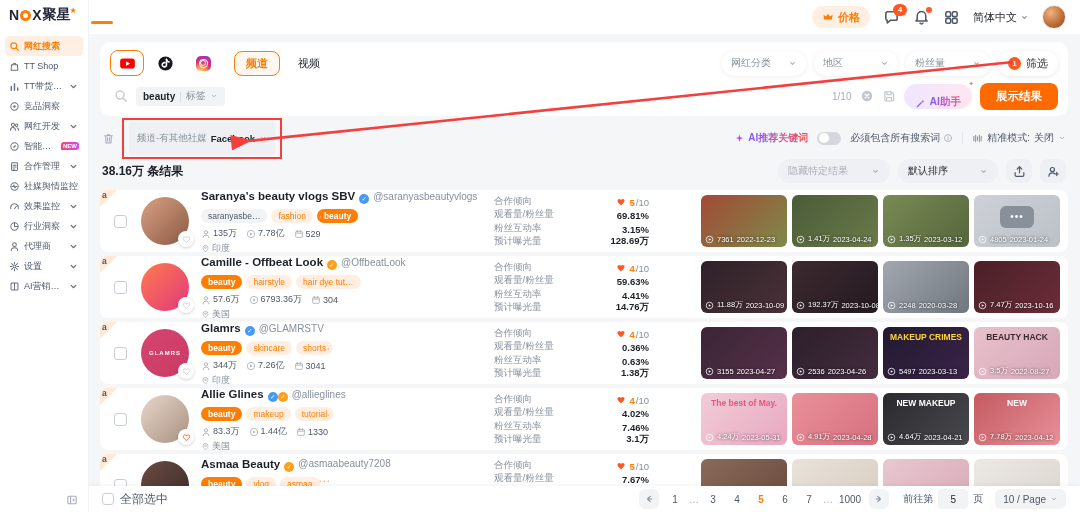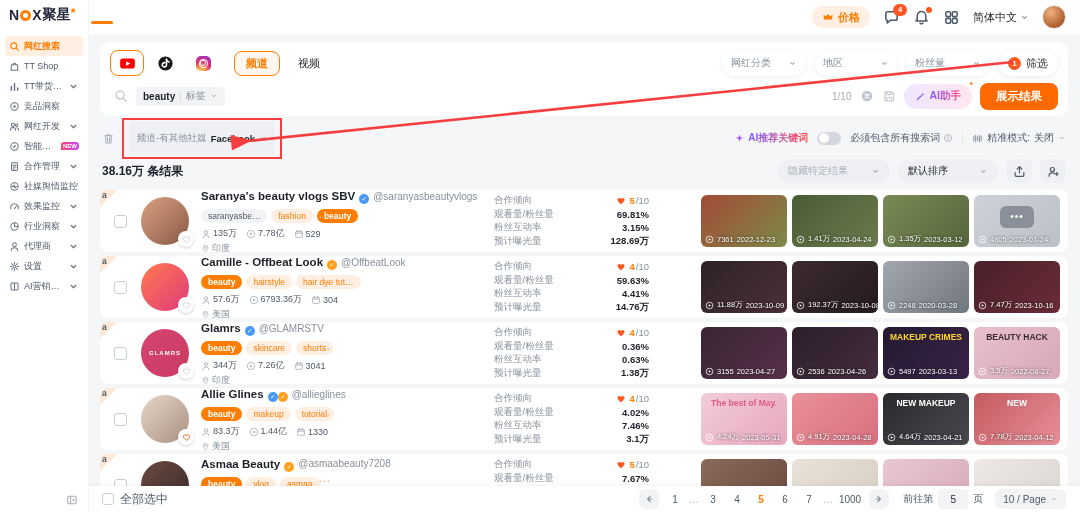--- a/index.html
+++ b/index.html
@@ -63,21 +63,21 @@
   .srow-b{display:flex;align-items:center;height:28px;margin-top:4px;padding-left:4px;}
   .srow-b .mag{width:14px;height:14px;color:#c9cdd4;}
   .kw-tag{margin-left:8px;background:#f2f3f5;border-radius:4px;height:19px;display:flex;align-items:center;gap:4px;padding:0 7px;font-size:10px;cursor:pointer;}
   .kw-word{font-weight:bold;color:#1d2129;}
   .kw-sep{color:#d5d8dd;}
   .kw-type{color:#86909c;}
   .kw-tag .ic{width:8px;height:8px;color:#a9aeb8;}
   .srow-b-right{margin-left:auto;display:flex;align-items:center;gap:8px;}
   .counter{font-size:10px;color:#a9aeb8;}
   .mini-ic{width:14px;height:14px;color:#c2c7cf;cursor:pointer;}
-  .ai-btn{height:25px;border-radius:13px;background:linear-gradient(90deg,#efe6ff,#ffe6f0);display:flex;align-items:center;gap:4px;padding:0 11px;cursor:pointer;position:relative;}
+  .ai-btn{height:25px;border-radius:13px;background:linear-gradient(90deg,#efe6ff,#ffe6f0);display:flex;align-items:flex-end;gap:4px;padding:0 11px;cursor:pointer;position:relative;}
   .ai-btn .ic{width:11px;height:11px;color:#8a5cff;}
   .ai-btn span.lbl{font-size:10.5px;font-weight:bold;background:linear-gradient(90deg,#7a5cff,#ff4d88);-webkit-background-clip:text;background-clip:text;color:transparent;}
   .ai-btn .corner{position:absolute;top:-4px;right:-2px;font-size:7px;color:#ff8a3c;}
   .show-btn{height:27px;border-radius:8px;background:#ff6a00;color:#fff;font-size:11.5px;font-weight:bold;display:flex;align-items:center;padding:0 16px;cursor:pointer;border:none;}
 
   .applied-row{display:flex;align-items:center;height:26px;margin:9px 2px 0;}
   .applied-row .trash{width:13px;height:13px;color:#a9aeb8;cursor:pointer;}
   .annot-box{display:inline-flex;align-items:center;border:2px solid #f53f3f;padding:2px 5px;margin-left:7px;}
   .applied-tag{background:#eef0f3;border-radius:3px;height:19px;display:flex;align-items:center;gap:4px;padding:7px 8px;font-size:9.5px;cursor:pointer;}
   .applied-tag .t1{color:#86909c;}
@@ -129,21 +129,21 @@
   .tag.solid{background:#ff7d00;color:#fff;font-weight:bold;}
   .tag.light{background:#ffefe3;color:#ff7d00;}
   .tag.grey{background:#f2f3f5;color:#4e5969;}
   .stats-line{display:flex;gap:9px;margin-top:4px;font-size:9px;color:#4e5969;white-space:nowrap;}
   .stat{display:flex;align-items:center;gap:2px;}
   .stat .ic{width:10px;height:10px;color:#a9aeb8;}
   .loc-line{display:flex;align-items:center;gap:2px;margin-top:2px;font-size:9px;color:#86909c;}
   .loc-line .ic{width:9px;height:9px;color:#a9aeb8;}
   .more{position:absolute;left:218px;top:20px;color:#ffb27d;font-size:12px;letter-spacing:1px;cursor:pointer;}
   .metrics{margin-left:143px;width:155px;flex:none;font-size:9.5px;}
-  .m-row{display:flex;justify-content:space-between;align-items:center;height:13.5px;}
+  .m-row{display:flex;justify-content:space-between;align-items:flex-end;height:13.5px;}
   .m-label{color:#86909c;}
   .m-val{color:#1d2129;font-weight:bold;}
   .m-val.coop{display:flex;align-items:center;gap:1px;}
   .m-val.coop .ic{width:10px;height:10px;color:#ff5722;margin-right:2px;}
   .m-val.coop b{color:#ff7d00;}
   .m-val.coop i{font-style:normal;color:#86909c;font-weight:normal;}
   .thumbs{margin-left:auto;display:flex;gap:5px;}
   .thumb{width:86px;height:52px;border-radius:6px;position:relative;overflow:hidden;cursor:pointer;flex:none;}
   .thumb-overlay{position:absolute;left:4px;bottom:3px;right:2px;display:flex;align-items:center;gap:3px;color:#fff;font-size:7.5px;text-shadow:0 0 3px rgba(0,0,0,.85);white-space:nowrap;}
   .thumb-overlay .ic{width:9px;height:9px;flex:none;}

